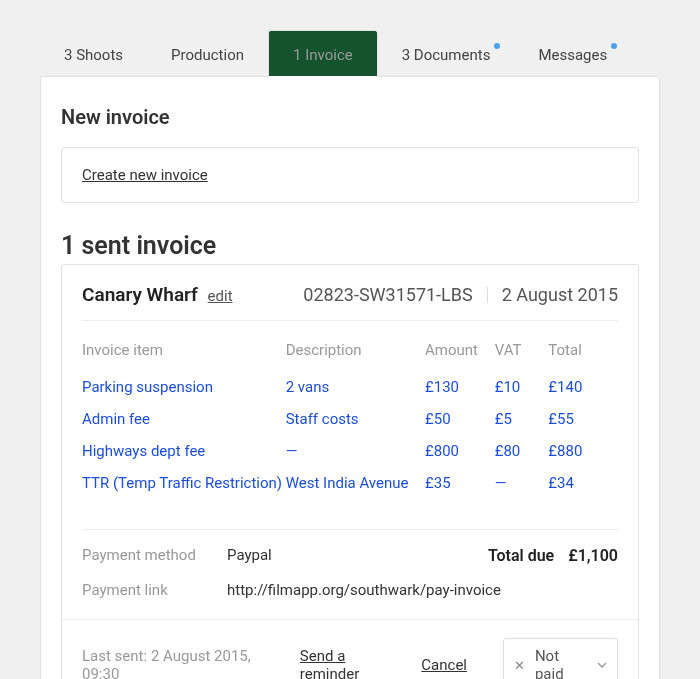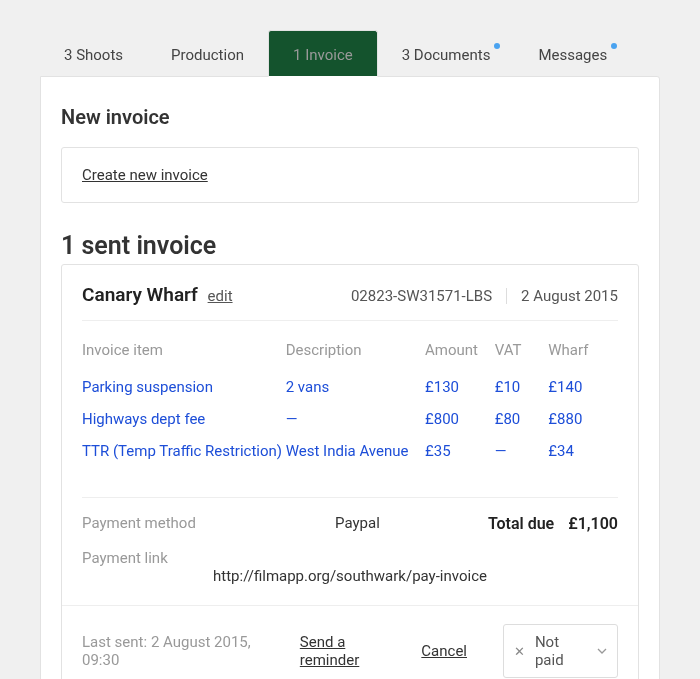--- a/index.html
+++ b/index.html
@@ -95,21 +95,21 @@
     font-weight: 400;
     color: #555;
     text-decoration: underline;
     margin-left: 6px;
     cursor: pointer;
   }
   .inv-meta {
     display: flex;
     align-items: flex-start;
     color: #555;
-    font-size: 15px;
+    font-size: 18px;
   }
   .inv-meta .sep {
     width: 1px;
     height: 16px;
     background: #ddd;
     margin: 0 14px;
     align-self: center;
   }
   .table-wrap {
     padding: 14px 20px 18px 20px;
@@ -149,21 +149,20 @@
     margin-bottom: 16px;
   }
   .pay-label {
     color: #999;
     width: 145px;
     flex-shrink: 0;
   }
   .pay-value {
     color: #333;
     flex: 1;
-    text-align: center;
   }
   .total-due {
     float: right;
     font-weight: 600;
     color: #222;
     font-size: 16px;
   }
   .total-due .amount {
     margin-left: 10px;
   }
@@ -239,30 +238,37 @@
       </div>
 
       <div class="table-wrap">
         <table class="items">
           <thead>
             <tr>
               <th class="col-item">Invoice item</th>
               <th class="col-desc">Description</th>
               <th class="col-amt">Amount</th>
               <th class="col-vat">VAT</th>
-              <th class="col-tot">Wharf</th>
+              <th class="col-tot">Total</th>
             </tr>
           </thead>
           <tbody>
             <tr>
               <td>Parking suspension</td>
               <td>2 vans</td>
               <td>£130</td>
               <td>£10</td>
               <td>£140</td>
+            </tr>
+            <tr>
+              <td>Admin fee</td>
+              <td>Staff costs</td>
+              <td>£50</td>
+              <td>£5</td>
+              <td>£55</td>
             </tr>
             <tr>
               <td>Highways dept fee</td>
               <td class="dash">—</td>
               <td>£800</td>
               <td>£80</td>
               <td>£880</td>
             </tr>
             <tr>
               <td>TTR (Temp Traffic Restriction)</td>
@@ -279,21 +285,21 @@
 
       <div class="payment-block">
         <div class="pay-row">
           <div class="pay-label">Payment method</div>
           <div class="pay-value">Paypal</div>
           <div class="total-due">
             <span>Total due</span>
             <span class="amount">£1,100</span>
           </div>
         </div>
-        <div class="pay-row" style="margin-bottom:0;flex-direction:column;">
+        <div class="pay-row" style="margin-bottom:0;">
           <div class="pay-label">Payment link</div>
           <div class="pay-value">http://filmapp.org/southwark/pay-invoice</div>
         </div>
       </div>
 
       <div class="footer">
         <span class="last-sent">
           <span>Last sent:</span>
           <span>2 August 2015, 09:30</span>
         </span>

